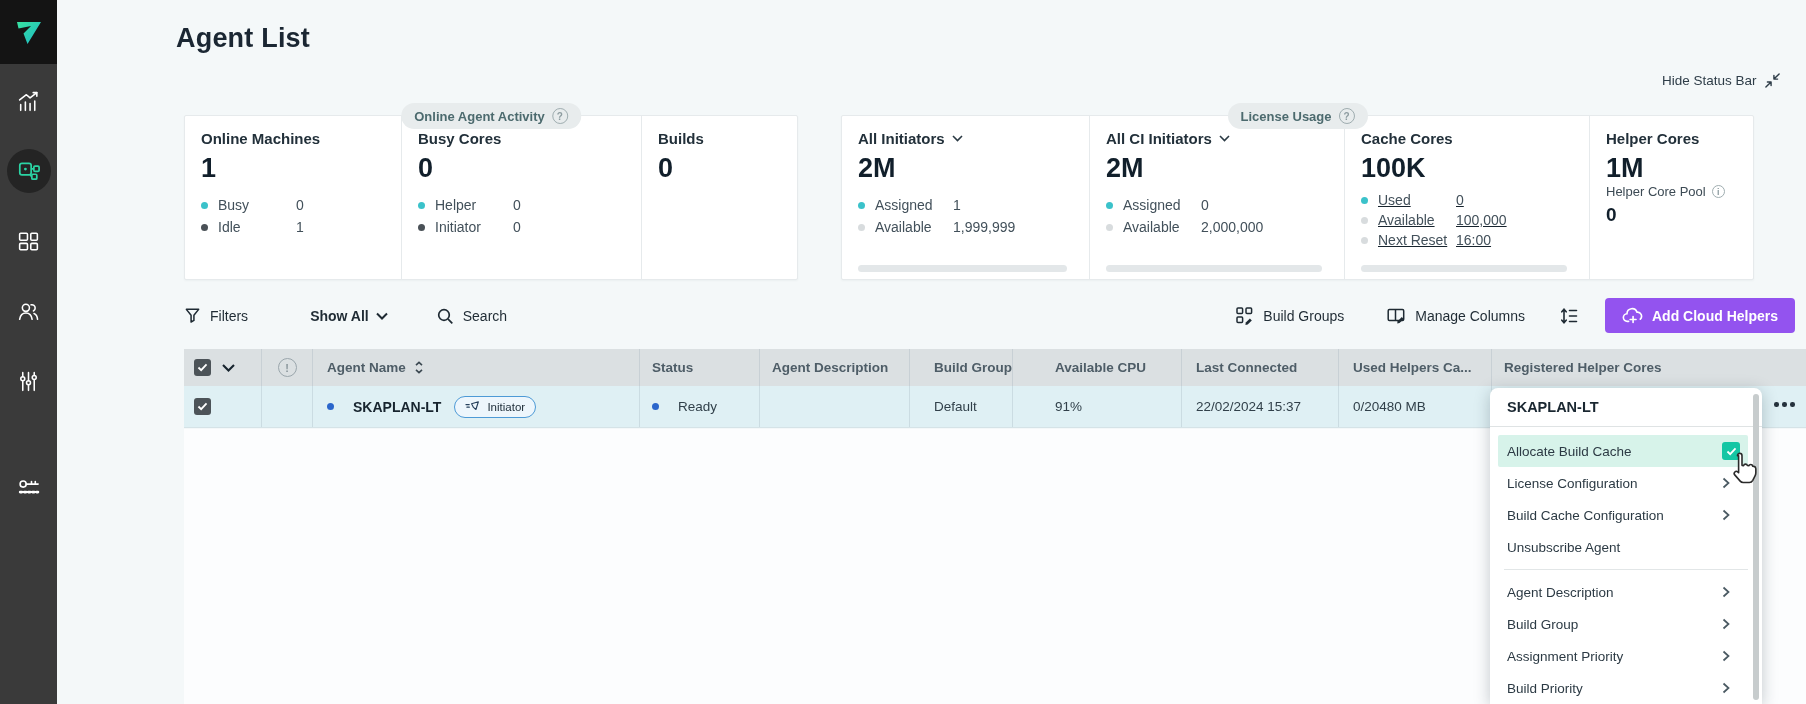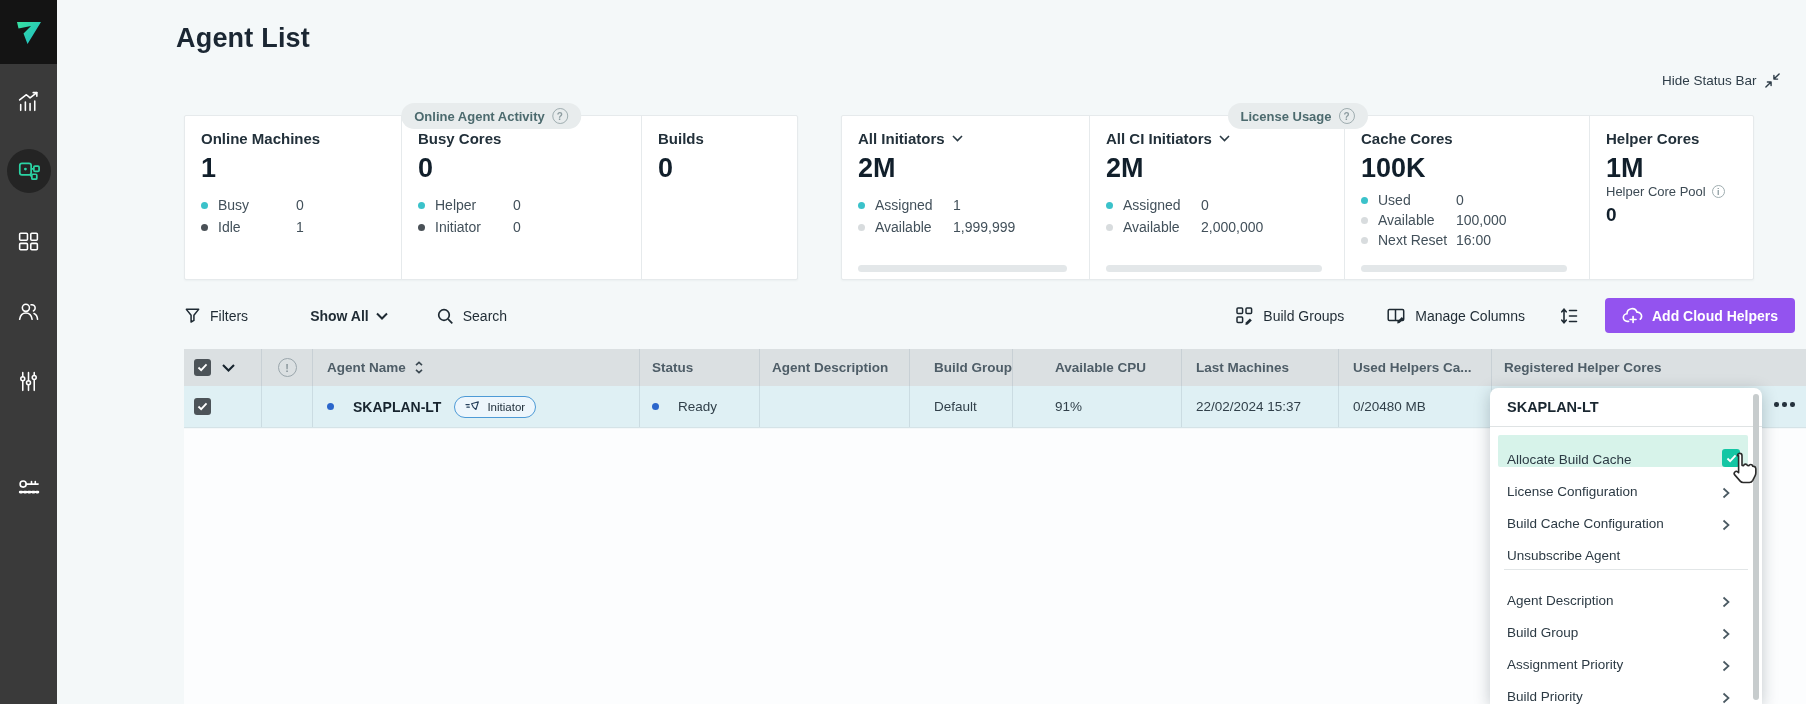--- a/index.html
+++ b/index.html
@@ -70,21 +70,21 @@
   .checkbox { width:17px; height:17px; border-radius:3px; background:#4c5358; display:flex; align-items:center; justify-content:center; flex:none; cursor:pointer; }
   .excl { width:19px; height:19px; border-radius:50%; border:1.6px solid #9aa6ac; color:#8a969c; font-size:11px; font-weight:700; display:flex; align-items:center; justify-content:center; }
   .agent-name { font-size:14px; font-weight:700; color:#17242e; }
   .badge { display:flex; align-items:center; gap:6px; height:22px; padding:0 10px; border:1.5px solid #4d9ad6; border-radius:12px; background:#edf6fc; font-size:11.5px; color:#1d2c38; margin-left:4px; }
   .ellipsis { position:absolute; left:1774px; top:402px; display:flex; gap:3.5px; z-index:6; cursor:pointer; }
   .ellipsis i { width:4.5px; height:4.5px; border-radius:50%; background:#25323c; }
   
   .menu { position:absolute; left:1490px; top:388px; width:272px; height:316px; background:#fff; border-radius:8px 8px 0 0; box-shadow:0 3px 16px rgba(20,40,50,.25); z-index:10; }
   .menu-header { height:39px; display:flex; align-items:center; padding-left:17px; font-size:14.5px; font-weight:700; color:#1a2731; border-bottom:1px solid #dfe3e4; }
   .menu-list { padding-top:8px; }
-  .menu-item { height:32px; display:flex; align-items:flex-end; justify-content:space-between; padding:0 32px 0 17px; font-size:13.5px; color:#2c3a44; cursor:pointer; }
+  .menu-item { height:32px; display:flex; align-items:center; justify-content:space-between; padding:0 32px 0 17px; font-size:13.5px; color:#2c3a44; cursor:pointer; }
   .menu-item.highlight { background:#d7f3ea; margin:0 14px 0 8px; padding:0 8px 0 9px; border-radius:2px; }
   .menu-check { width:18px; height:18px; border-radius:3px; background:#14c6a4; display:flex; align-items:center; justify-content:center; }
   .menu-divider { height:1px; background:#e2e6e7; margin:6px 14px; }
   .menu-scrollbar { position:absolute; top:6px; right:3px; width:6px; height:306px; background:#c7cccd; border-radius:3px; cursor:pointer; }
   .cursor-hand { position:absolute; left:1727px; top:452px; z-index:20; pointer-events:none; }
   svg { display:block; }
 </style>
 </head>
 <body>
 
@@ -270,21 +270,21 @@
         <span class="legend-label">Available</span>
         <span>2,000,000</span>
       </div>
     </div>
     <div class="progress"></div>
   </div>
 
   <div class="card" style="width:245px;">
     <div class="card-title">Cache Cores</div>
     <div class="card-value">100K</div>
-    <div class="legend" style="margin-top:8px; gap:4px;">
+    <div class="legend" style="margin-top:8px; gap:4px;text-decoration:underline;">
       <div class="legend-row">
         <span class="dot teal"></span>
         <span class="legend-label">Used</span>
         <span>0</span>
       </div>
       <div class="legend-row">
         <span class="dot light"></span>
         <span class="legend-label">Available</span>
         <span>100,000</span>
       </div>
@@ -390,21 +390,21 @@
   <div class="c4">
       <span>Agent Description</span>
     </div>
   <div class="c5">
       <span>Build Group</span>
     </div>
   <div class="c6">
       <span>Available CPU</span>
     </div>
   <div class="c7">
-      <span>Last Machines</span>
+      <span>Last Connected</span>
     </div>
   <div class="c8">
       <span>Used Helpers Ca...</span>
     </div>
   <div class="c9">
       <span>Registered Helper Cores</span>
     </div>
 </div>
 
 <div class="trow">

